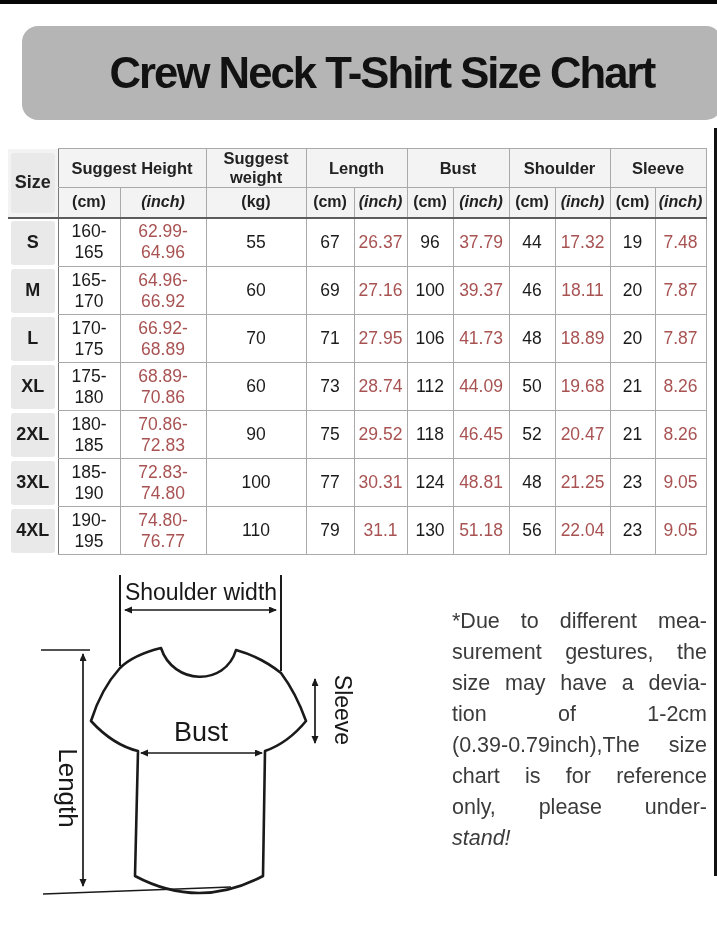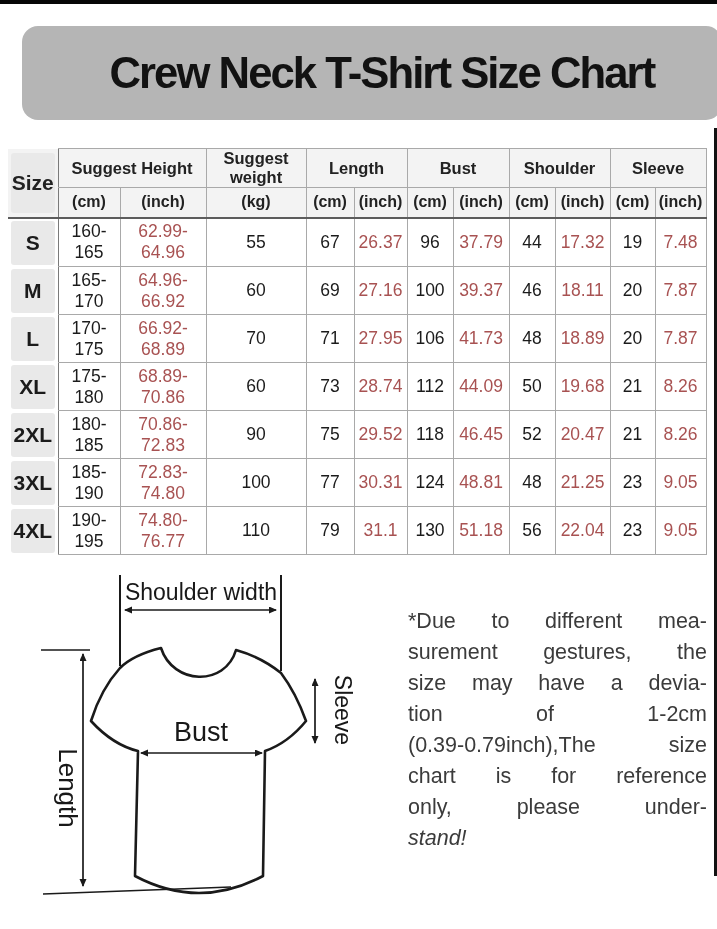--- a/index.html
+++ b/index.html
@@ -27,37 +27,37 @@
   .sizetable th,.sizetable td{
     border:1px solid #a9a9a9;text-align:center;vertical-align:middle;padding:0;
   }
   .sizetable thead th{background:#f3f3f3;font-weight:bold;font-size:16.5px;color:#222;}
   .sizetable thead{border-bottom:2px solid #5c5c5c;}
   tr.hdr-row{height:36px;}
   tr.units{height:30px;margin-top:40px;}
   tr.units th{font-size:16px;}
   .sizetable tbody tr{height:48px;font-size:17.5px;}
   .inch{color:#a85252;}
-  thead .inch{color:#bb5a62;}
+  thead .inch{color:#bb5a62;font-style:italic;}
   .gs{border-left-color:#7a7a7a !important;}
   .sizecol{border:none !important;background:#fff;padding:2px 3px !important;}
   .chip{
     background:#e9e9e9;border-radius:3px;width:100%;height:44px;
-    display:flex;align-items:center;justify-content:center;font-weight:bold;font-size:21px;
+    display:flex;align-items:center;justify-content:center;font-weight:bold;font-size:18px;
   }
   th.sizecol .chip{height:60px;}
 
   .diagram{position:absolute;left:33px;top:563px;}
   .diagram text{font-family:"Liberation Sans",sans-serif;fill:#181818;}
 
   .note{
     position:absolute;left:408px;top:606px;width:299px;
     font-size:21.5px;line-height:31px;color:#3b3b3b;
   }
-  .note-line{text-align:justify;text-align-last:justify;text-justify:inter-character;}
+  .note-line{text-align:justify;text-align-last:justify;text-justify:inter-character;margin-left:44px;}
   .note-line.last{text-align-last:left;font-style:italic;}
 </style>
 </head>
 <body>
 
 <div class="topbar"></div>
 <div class="rightbar"></div>
 
 <div class="banner">
   <h1>Crew Neck T-Shirt Size Chart</h1>

